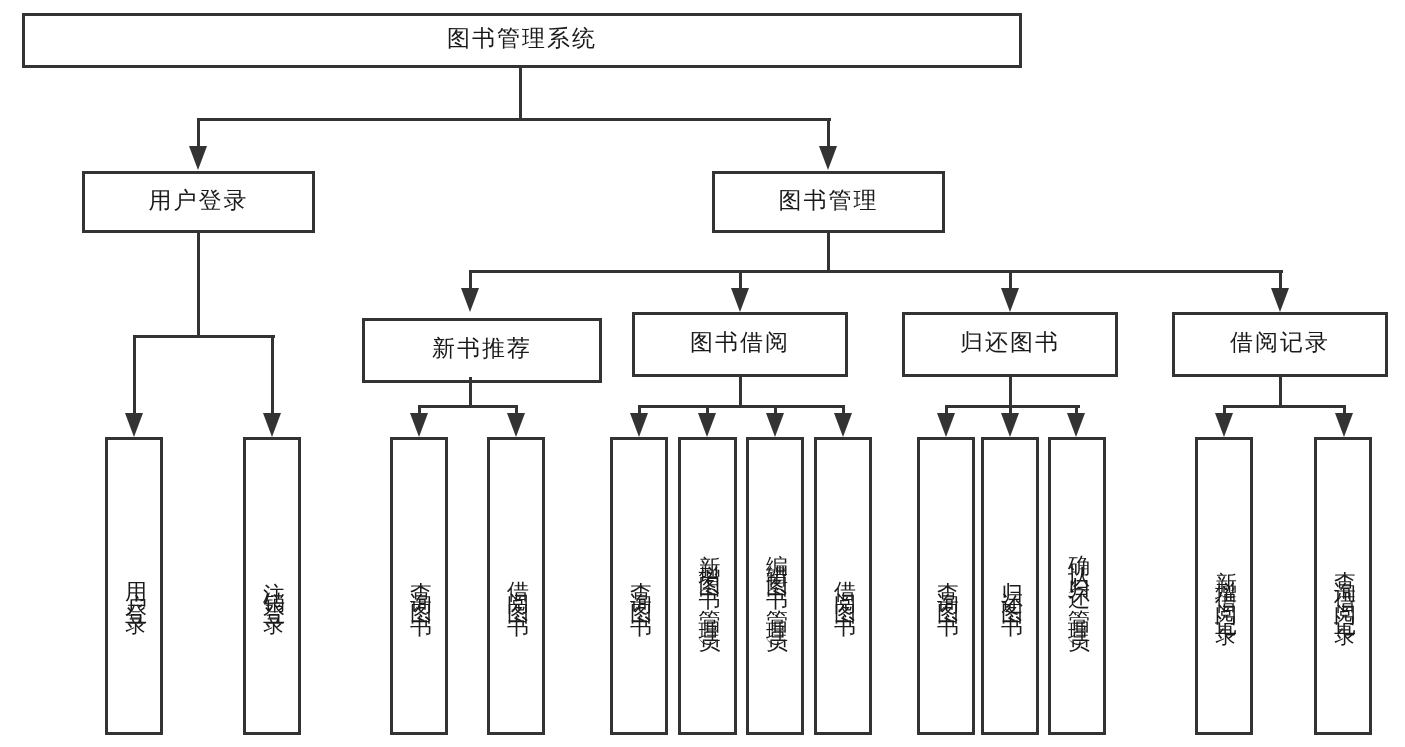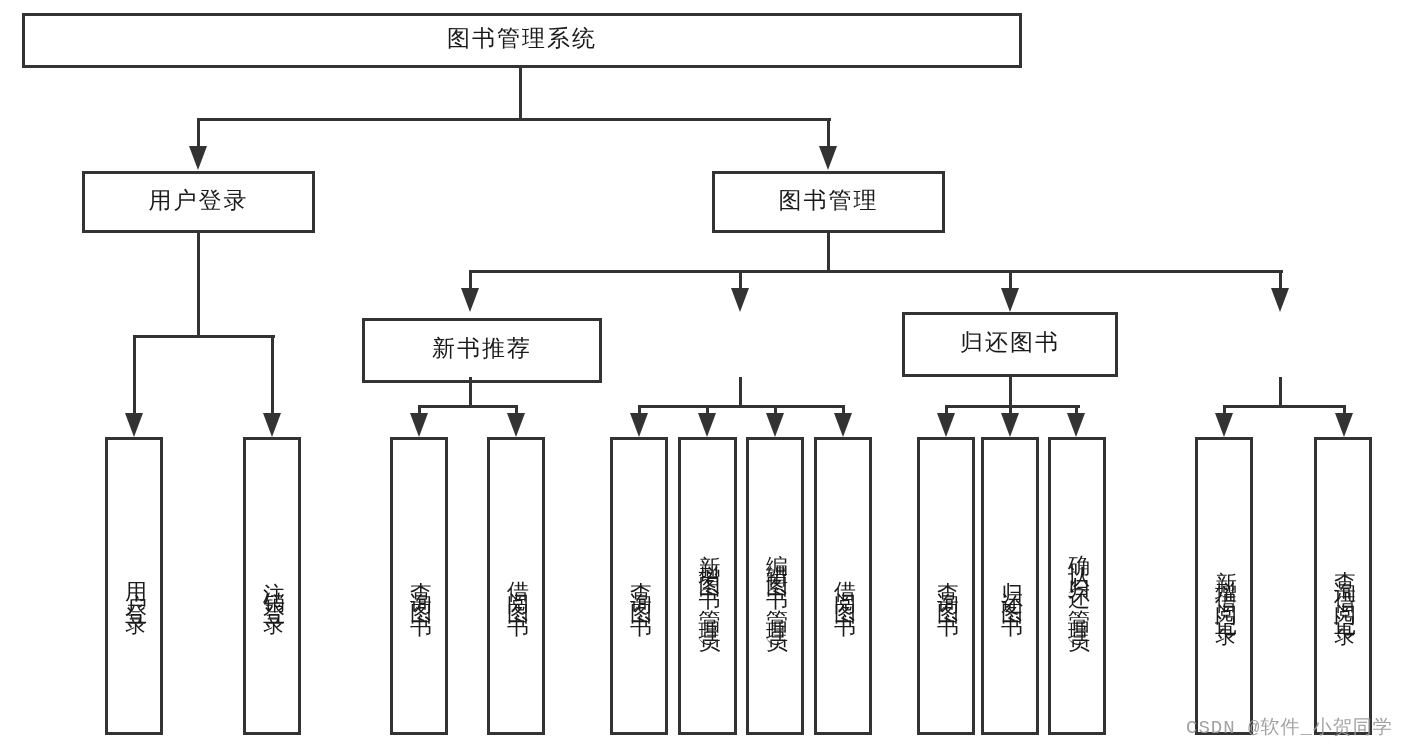--- a/index.html
+++ b/index.html
@@ -67,22 +67,28 @@
   <div class="vline" style="left:739px;top:273px;height:18px;"></div>
   <div class="arrow" style="left:731px;top:288px;"></div>
   <div class="vline" style="left:1009px;top:273px;height:18px;"></div>
   <div class="arrow" style="left:1001px;top:288px;"></div>
   <div class="vline" style="left:1279px;top:273px;height:18px;"></div>
   <div class="arrow" style="left:1271px;top:288px;"></div>
 
   <div class="box" style="left:362px;top:312px;width:240px;height:65px;margin-top:6px;">
     <span class="h-label">新书推荐</span>
   </div>
+  <div class="box" style="left:632px;top:312px;width:216px;height:65px;">
+    <span class="h-label">图书借阅</span>
+  </div>
   <div class="box" style="left:902px;top:312px;width:216px;height:65px;">
     <span class="h-label">归还图书</span>
+  </div>
+  <div class="box" style="left:1172px;top:312px;width:216px;height:65px;">
+    <span class="h-label">借阅记录</span>
   </div>
 
   <div class="vline" style="left:469px;top:377px;height:30px;"></div>
   <div class="hline" style="left:418px;top:405px;width:100px;"></div>
   <div class="vline" style="left:418px;top:408px;height:8px;"></div>
   <div class="arrow" style="left:410px;top:413px;"></div>
   <div class="vline" style="left:515px;top:408px;height:8px;"></div>
   <div class="arrow" style="left:507px;top:413px;"></div>
 
   <div class="vline" style="left:739px;top:377px;height:30px;"></div>
@@ -149,15 +155,14 @@
     <span class="v-label">确认归还（管理员）</span>
   </div>
 
   <div class="box" style="left:1195px;top:437px;width:58px;height:298px;">
     <span class="v-label">新增借阅记录</span>
   </div>
   <div class="box" style="left:1314px;top:437px;width:58px;height:298px;">
     <span class="v-label">查询借阅记录</span>
   </div>
 
-  <div class="watermark">CSDN @软件_小贺同学</div>
 
 </div>
 
 </body></html>

